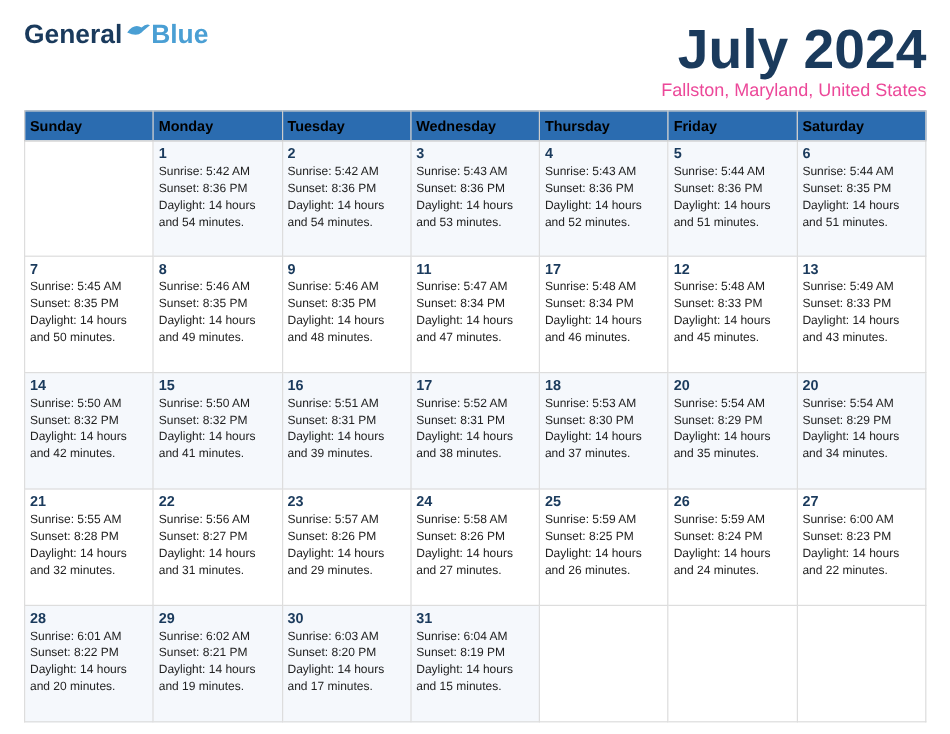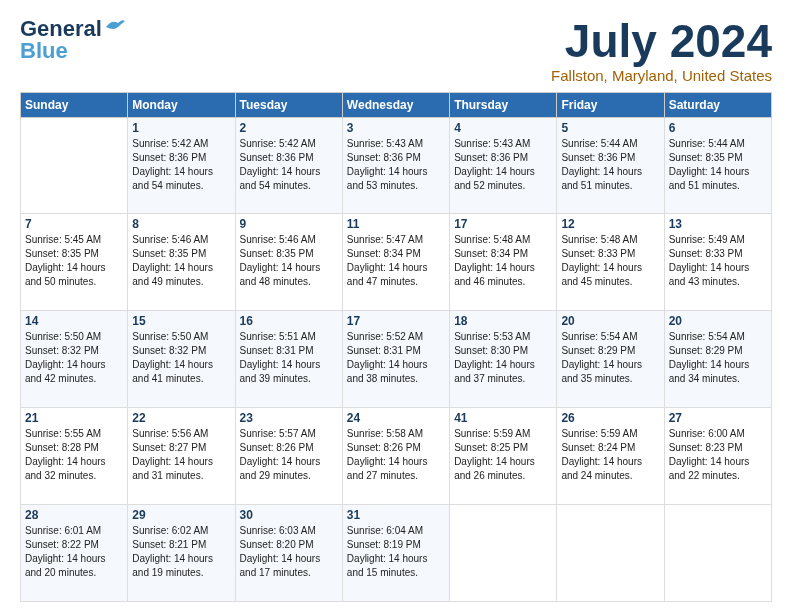--- a/index.html
+++ b/index.html
@@ -18,46 +18,45 @@
       flex-direction: column;
     }
     .header {
       display: flex;
       justify-content: space-between;
       align-items: flex-start;
       margin-bottom: 8px;
     }
     .logo {
       display: flex;
-      flex-direction: column;
-      align-items: flex-start;
+      align-items: flex-end;
     }
     .title-block {
       text-align: right;
     }
     .main-title {
       font-size: 46px;
       font-weight: bold;
       color: #1a3a5c;
       line-height: 1.1;
     }
     .subtitle {
       font-size: 15px;
-      color: #a16207;
+      color: #ec4899;
     }
     .calendar {
       flex: 1;
       border-collapse: collapse;
       width: 100%;
       table-layout: fixed;
       font-size: 10.5px;
     }
     .calendar thead th {
       background: #2b6cb0;
-      color: #ffffff;
+      color: #000000;
       padding: 5px 4px;
       text-align: left;
       font-size: 12px;
       font-weight: bold;
       border: 1px solid #ccc;
     }
     .calendar tbody td {
       border: 1px solid #ddd;
       vertical-align: top;
       padding: 3px 4px;
@@ -217,21 +216,21 @@
           </td>
           <td>
             <span class="day-num">23</span>
             <div class="day-info">Sunrise: 5:57 AM<br>Sunset: 8:26 PM<br>Daylight: 14 hours<br>and 29 minutes.</div>
           </td>
           <td>
             <span class="day-num">24</span>
             <div class="day-info">Sunrise: 5:58 AM<br>Sunset: 8:26 PM<br>Daylight: 14 hours<br>and 27 minutes.</div>
           </td>
           <td>
-            <span class="day-num">41</span>
+            <span class="day-num">25</span>
             <div class="day-info">Sunrise: 5:59 AM<br>Sunset: 8:25 PM<br>Daylight: 14 hours<br>and 26 minutes.</div>
           </td>
           <td>
             <span class="day-num">26</span>
             <div class="day-info">Sunrise: 5:59 AM<br>Sunset: 8:24 PM<br>Daylight: 14 hours<br>and 24 minutes.</div>
           </td>
           <td>
             <span class="day-num">27</span>
             <div class="day-info">Sunrise: 6:00 AM<br>Sunset: 8:23 PM<br>Daylight: 14 hours<br>and 22 minutes.</div>
           </td>

